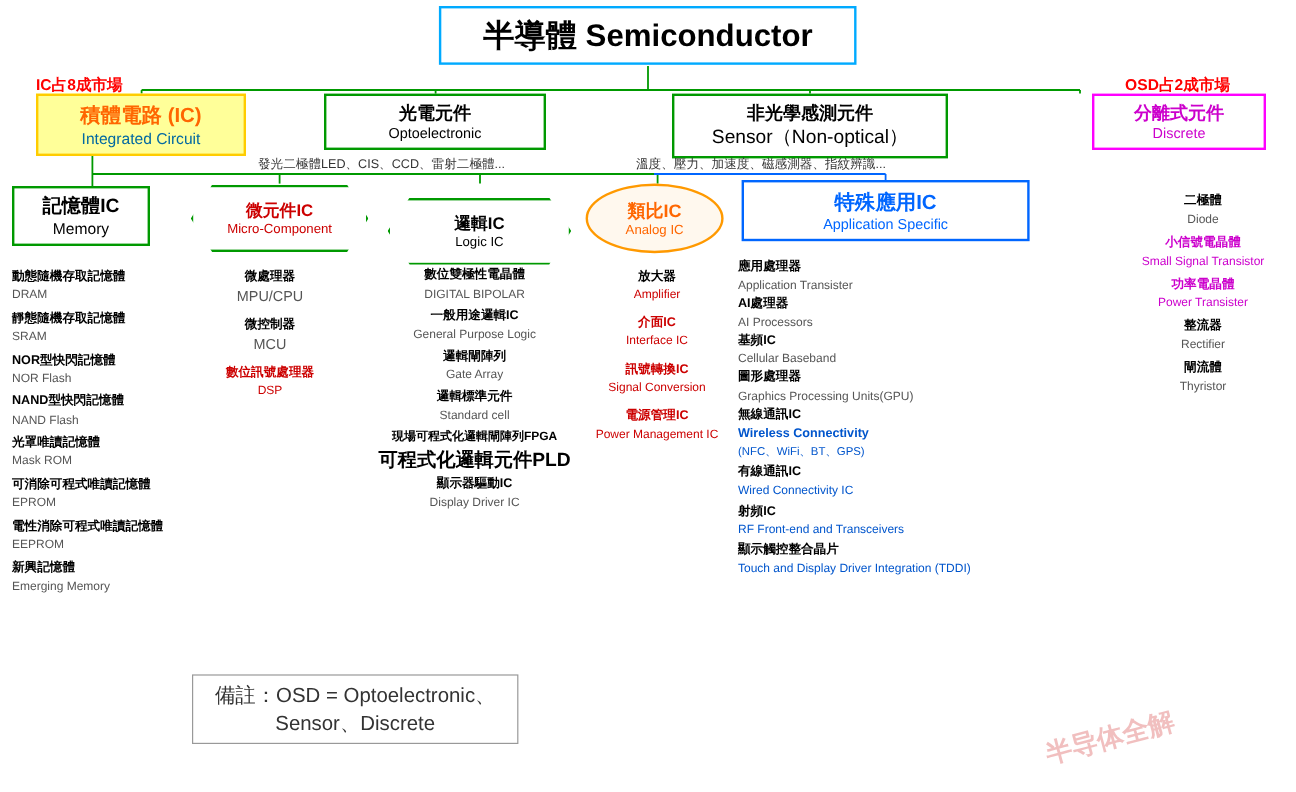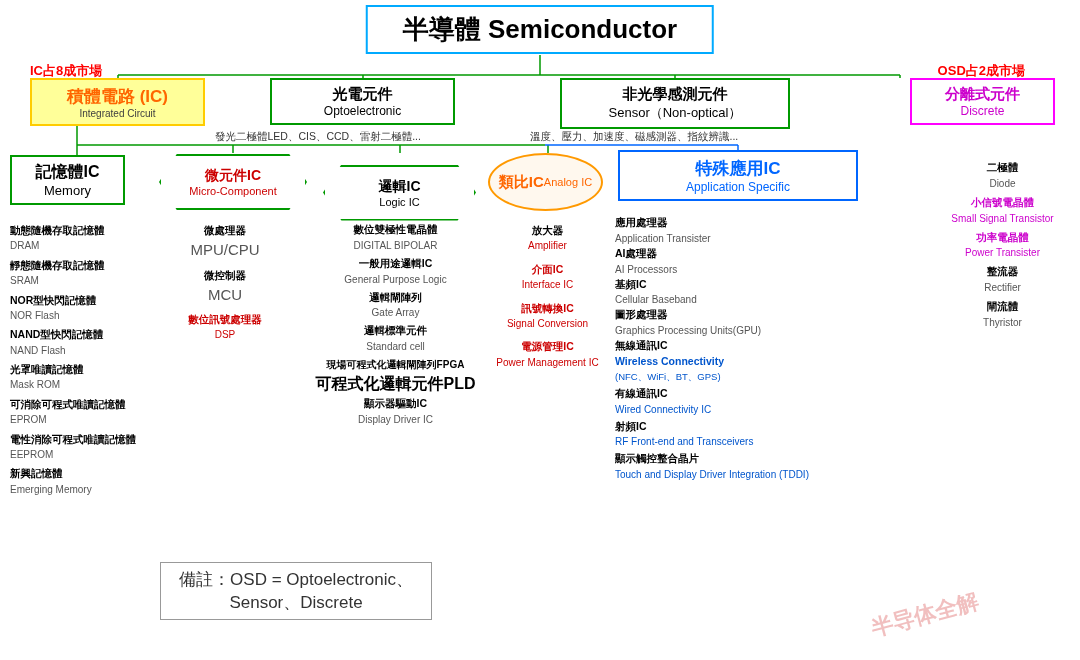--- a/index.html
+++ b/index.html
@@ -72,21 +72,21 @@
       position: absolute;
       top: 78px;
       left: 30px;
       width: 175px;
       border: 2.5px solid #ffcc00;
       background: #ffff99;
       text-align: center;
       padding: 5px 8px;
     }
     .l1-ic .cn { font-size: 17px; font-weight: bold; color: #ff6600; }
-    .l1-ic .en { font-size: 10px; color: #404040; }
+    .l1-ic .en { font-size: 13px; color: #0369a1; }
 
     .l1-opto {
       position: absolute;
       top: 78px;
       left: 270px;
       width: 185px;
       border: 2.5px solid #009900;
       text-align: center;
       padding: 5px 8px;
     }
@@ -96,21 +96,21 @@
     .l1-sensor {
       position: absolute;
       top: 78px;
       left: 560px;
       width: 230px;
       border: 2.5px solid #009900;
       text-align: center;
       padding: 5px 8px;
     }
     .l1-sensor .cn { font-size: 15px; font-weight: bold; color: #000; }
-    .l1-sensor .en { font-size: 13px; color: #000; }
+    .l1-sensor .en { font-size: 16px; color: #000; }
 
     .l1-discrete {
       position: absolute;
       top: 78px;
       right: 25px;
       width: 145px;
       border: 2.5px solid #ff00ff;
       text-align: center;
       padding: 5px 8px;
     }
@@ -204,21 +204,21 @@
     .l2-analog {
       position: absolute;
       top: 153px;
       left: 488px;
       width: 115px;
       height: 58px;
       border: 2.5px solid #ff9900;
       background: #fff8ee;
       border-radius: 50%;
       display: flex;
-      flex-direction: row;
+      flex-direction: column;
       justify-content: center;
       align-items: center;
       text-align: center;
     }
     .l2-analog .cn { font-size: 15px; font-weight: bold; color: #ff6600; }
     .l2-analog .en { font-size: 11px; color: #ff6600; }
 
     
     .l2-special {
       position: absolute;
@@ -248,21 +248,21 @@
       position: absolute;
       top: 222px;
       left: 160px;
       width: 130px;
       font-size: 10.5px;
       line-height: 1.55;
       text-align: center;
     }
     .col-micro .item-cn { font-weight: bold; color: #000; display: block; }
     .col-micro .item-cn-red { font-weight: bold; color: #cc0000; display: block; }
-    .col-micro .item-en { color: #555; display: block; font-size: 15px; margin-bottom: 5px; }
+    .col-micro .item-en { color: #555; display: block; font-size: 12px; margin-bottom: 5px; }
     .col-micro .item-en-red { color: #cc0000; display: block; font-size: 10px; margin-bottom: 5px; }
 
     .col-logic {
       position: absolute;
       top: 222px;
       left: 308px;
       width: 175px;
       font-size: 10.5px;
       line-height: 1.5;
       text-align: center;

